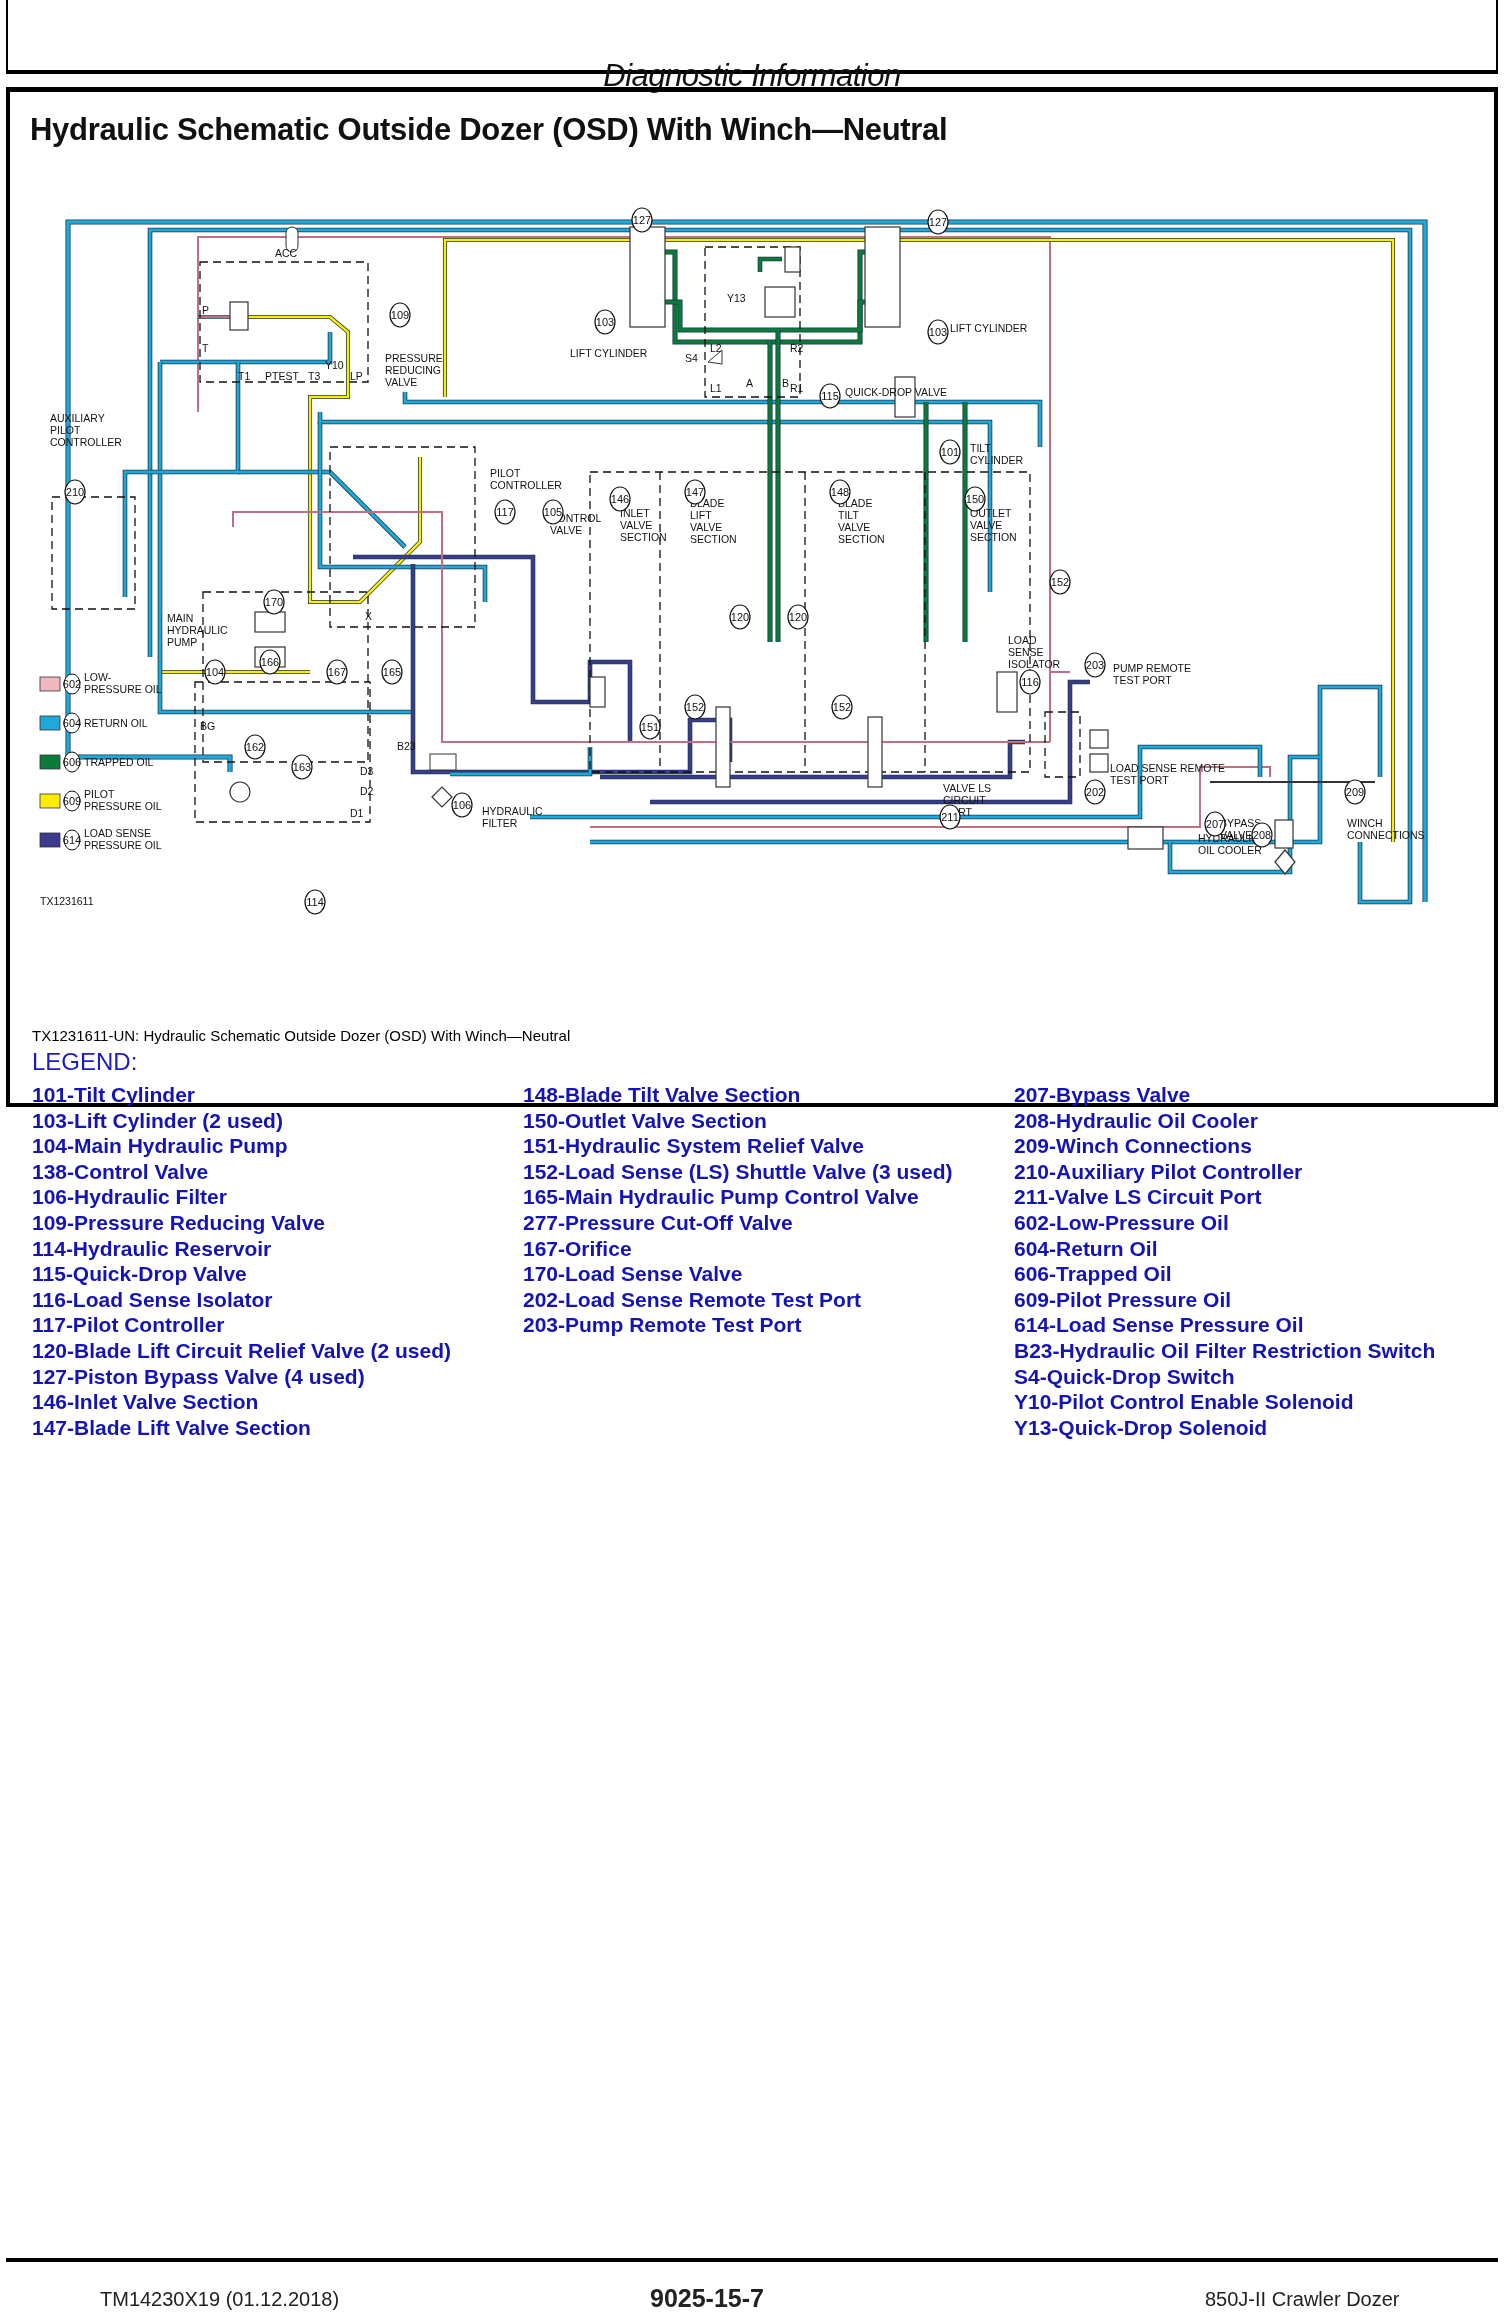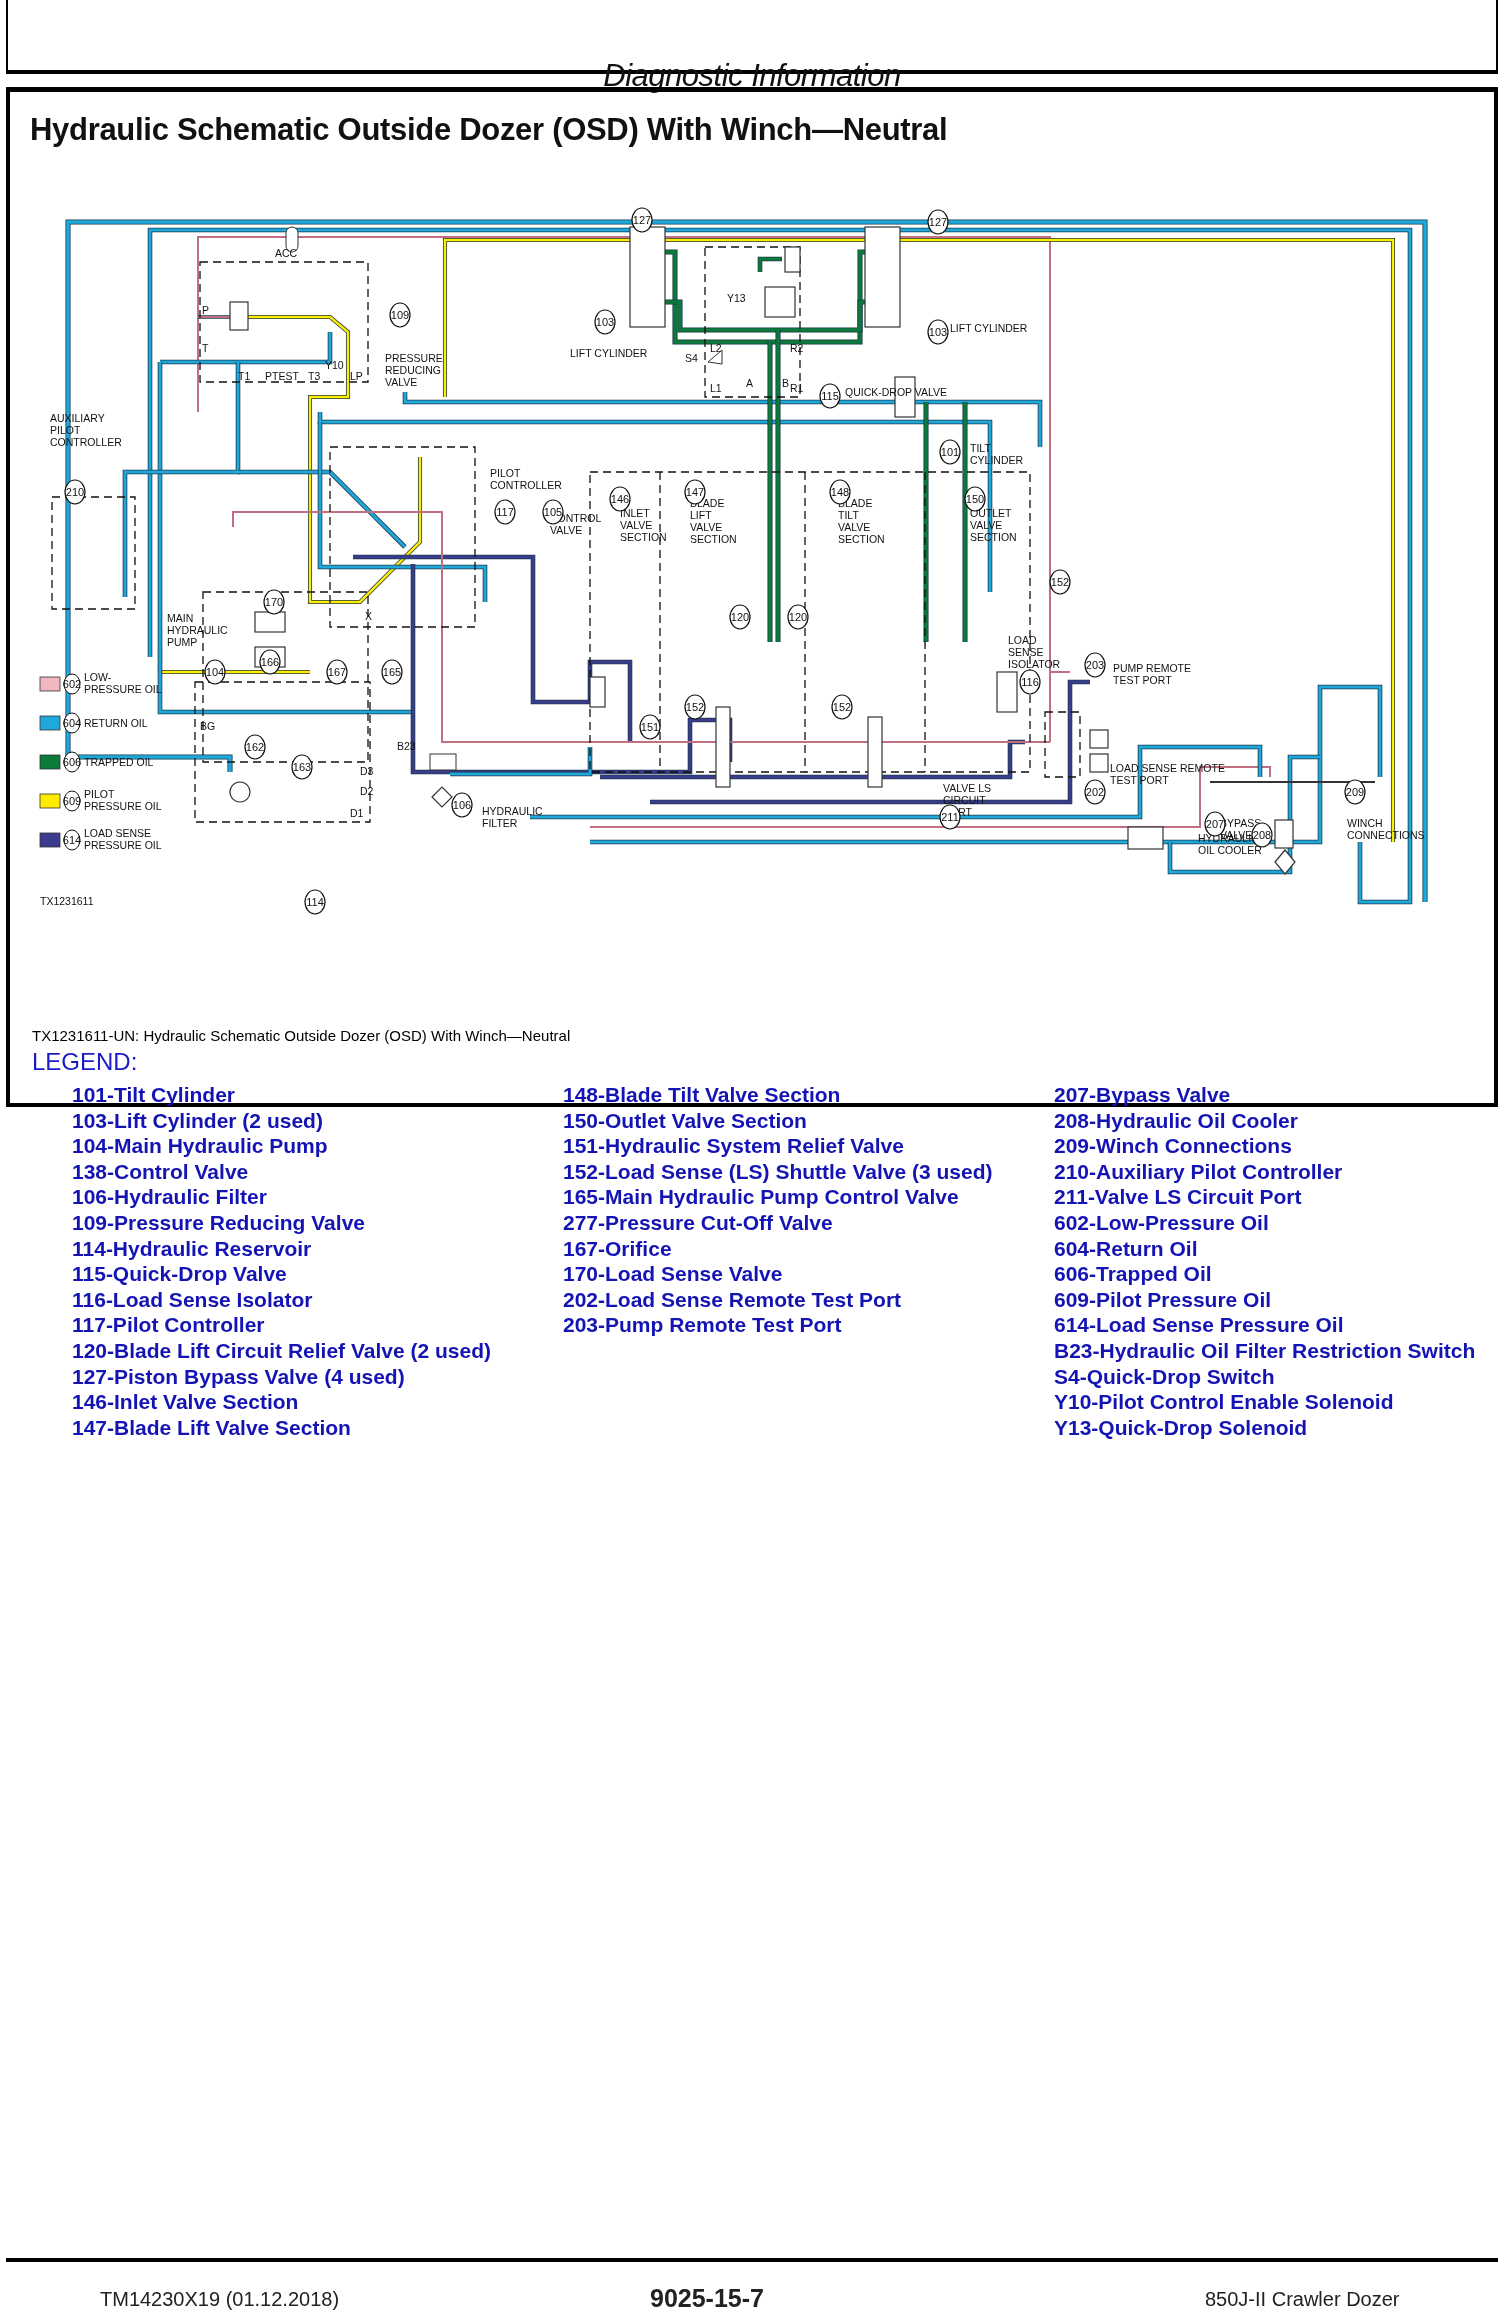--- a/index.html
+++ b/index.html
@@ -6,21 +6,21 @@
   body { width:1504px; height:2320px; position:relative; font-family:"Liberation Sans", sans-serif; overflow:hidden; }
   .header-box { position:absolute; left:6px; top:0; width:1492px; height:74px; border-left:2px solid #000; border-right:2px solid #000; border-bottom:4px solid #000; box-sizing:border-box; }
   .header-title { position:absolute; left:0; right:0; top:22px; text-align:center; font-style:italic; font-size:31px; color:#111; letter-spacing:-0.5px;margin-top:36px; }
   .main-box { position:absolute; left:6px; top:87px; width:1492px; height:1020px; border:4px solid #000; border-top-width:5px; box-sizing:border-box; }
   .page-title { position:absolute; left:20px; top:20px; font-weight:bold; font-size:31px; color:#111; letter-spacing:-0.3px; }
   .schematic { position:absolute; left:20px; top:110px; width:1450px; height:820px; }
   .schematic svg { width:100%; height:100%; }
   .caption { position:absolute; left:22px; top:935px; font-size:15px; color:#000000; }
   .legend-heading { position:absolute; left:22px; top:956px; font-size:24px; color:#1a1ac8; }
   .legend-col { position:absolute; top:990px; font-weight:bold; font-size:21px; color:#1414b4; line-height:25.6px; }
-  .legend-col div { white-space:nowrap;margin-left:40px; }
+  .legend-col div { white-space:nowrap; }
   .col1 { left:22px; }
   .col2 { left:513px; width:470px; }
   .col2 .wrap { white-space:normal; text-align:justify; text-align-last:left; }
   .col3 { left:1004px; }
   .footer-rule { position:absolute; left:6px; top:2258px; width:1492px; height:4px; background:#000; }
   .footer { position:absolute; top:2288px; font-size:20px; color:#222; }
   .f-left { left:100px; }
   .f-center { left:650px; font-weight:bold; font-size:25px; top:2284px; }
   .f-right { left:1205px; }
   .lbl { font-family:"Liberation Sans", sans-serif; font-size:10.5px; fill:#111; }

